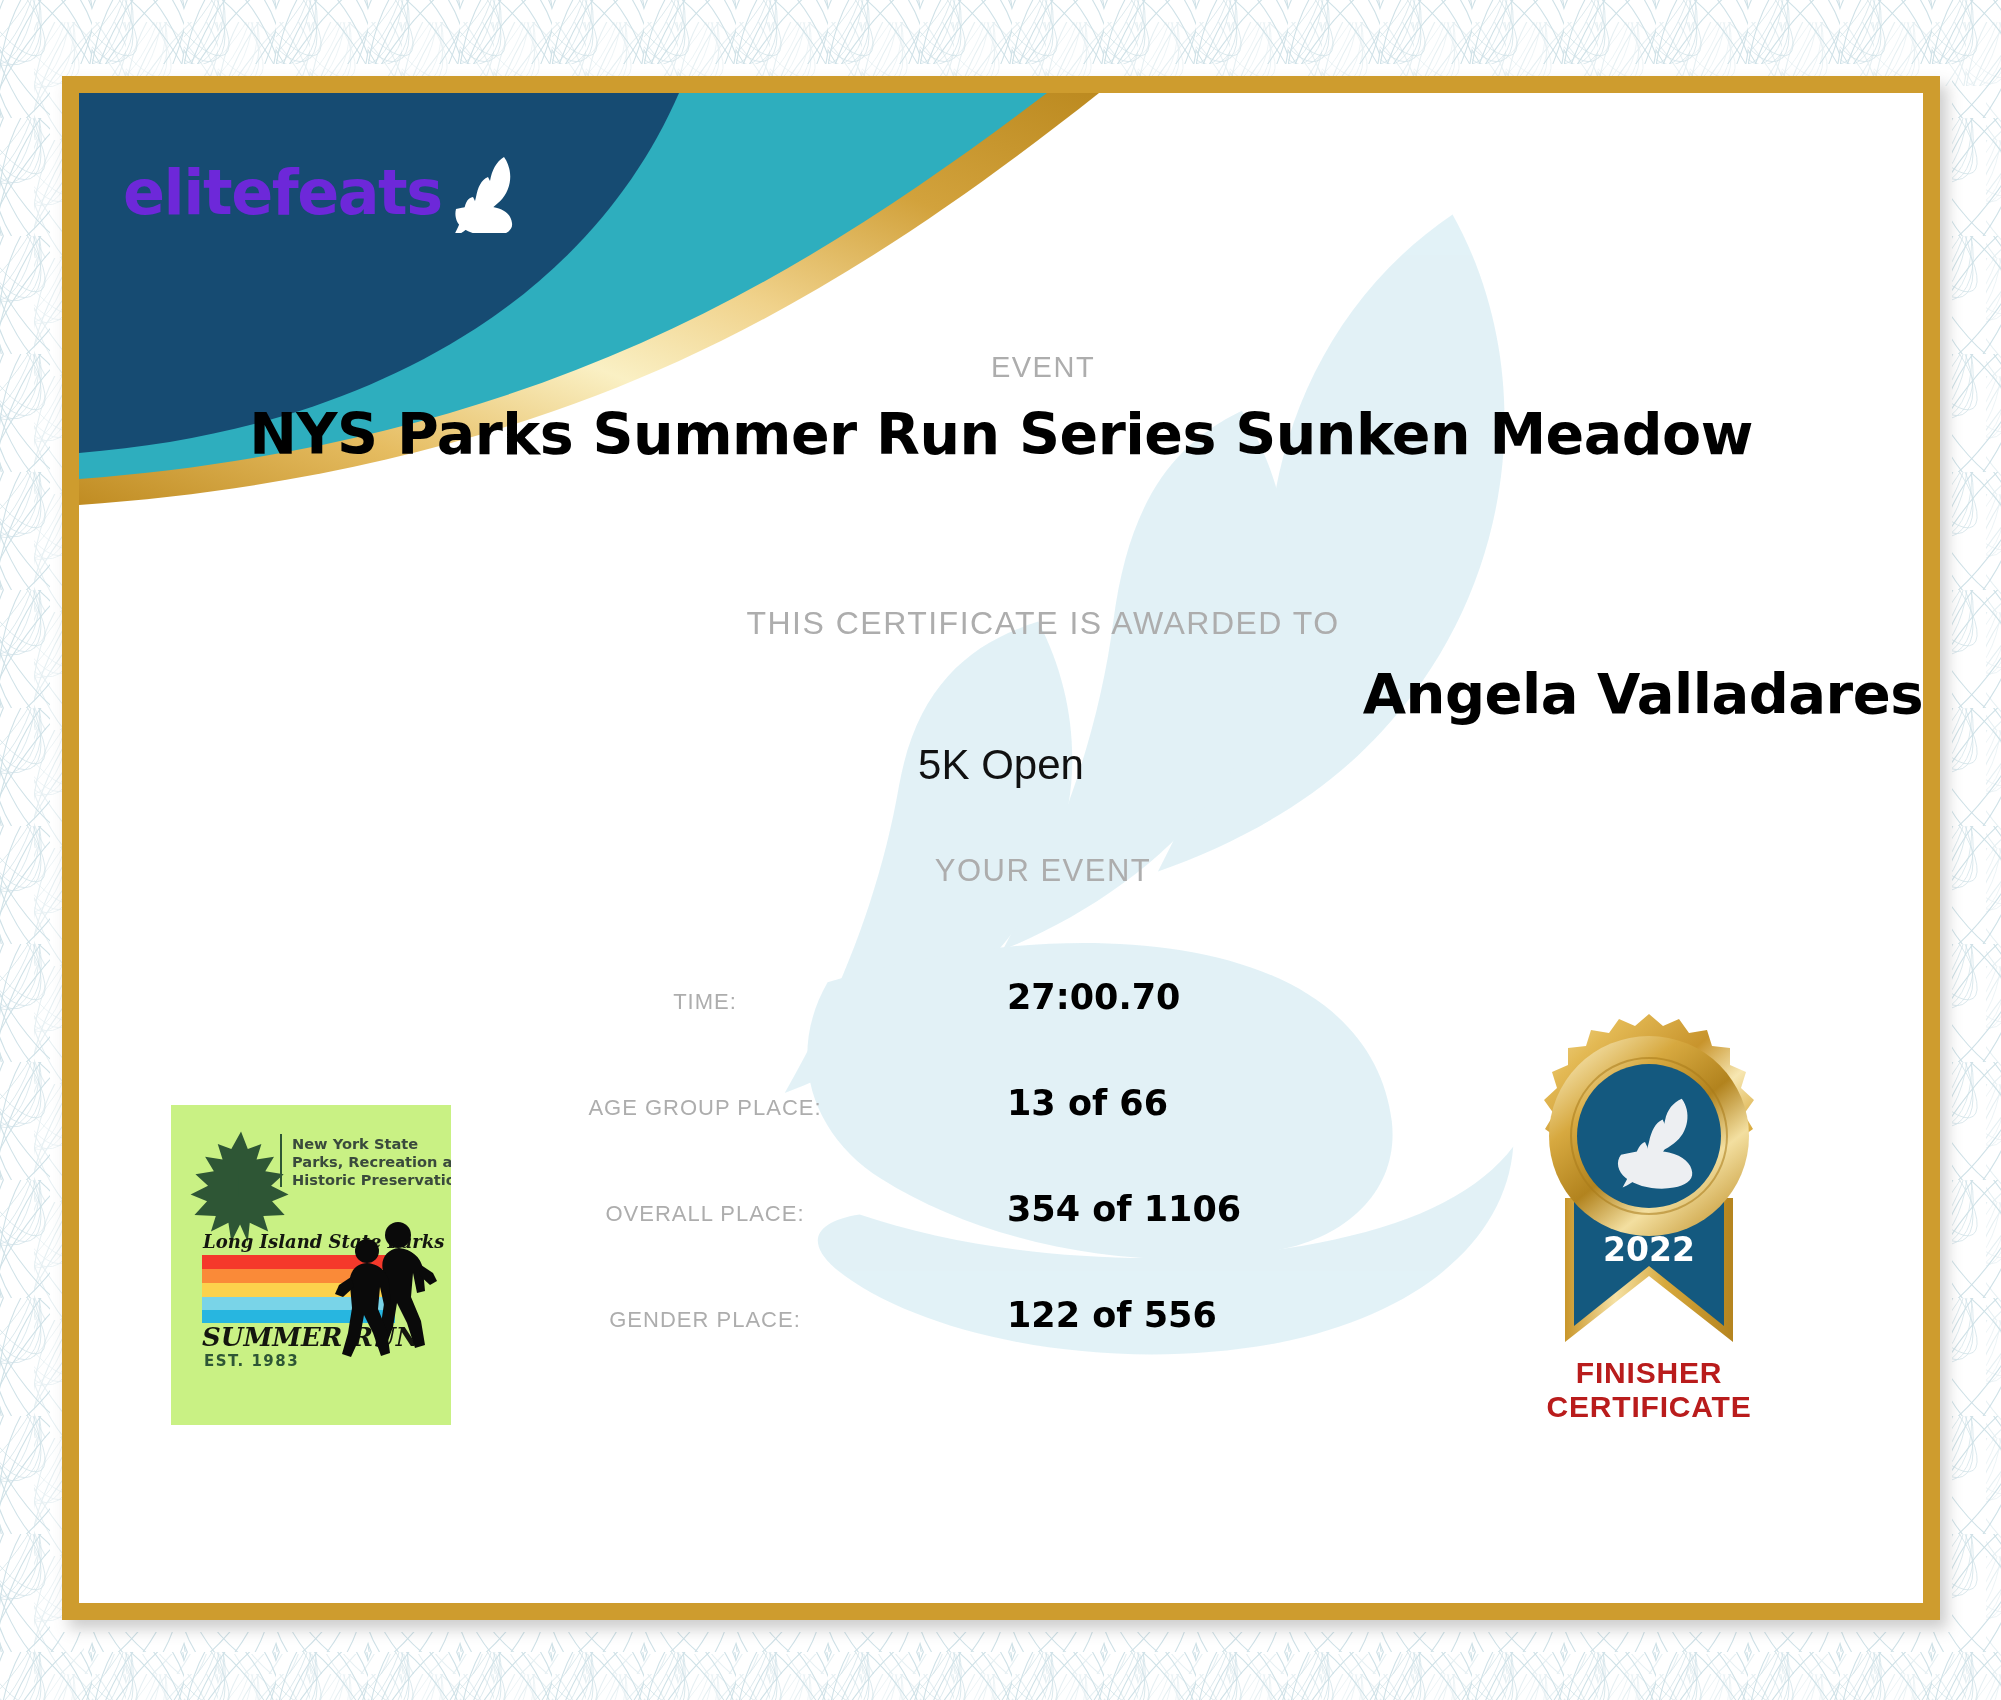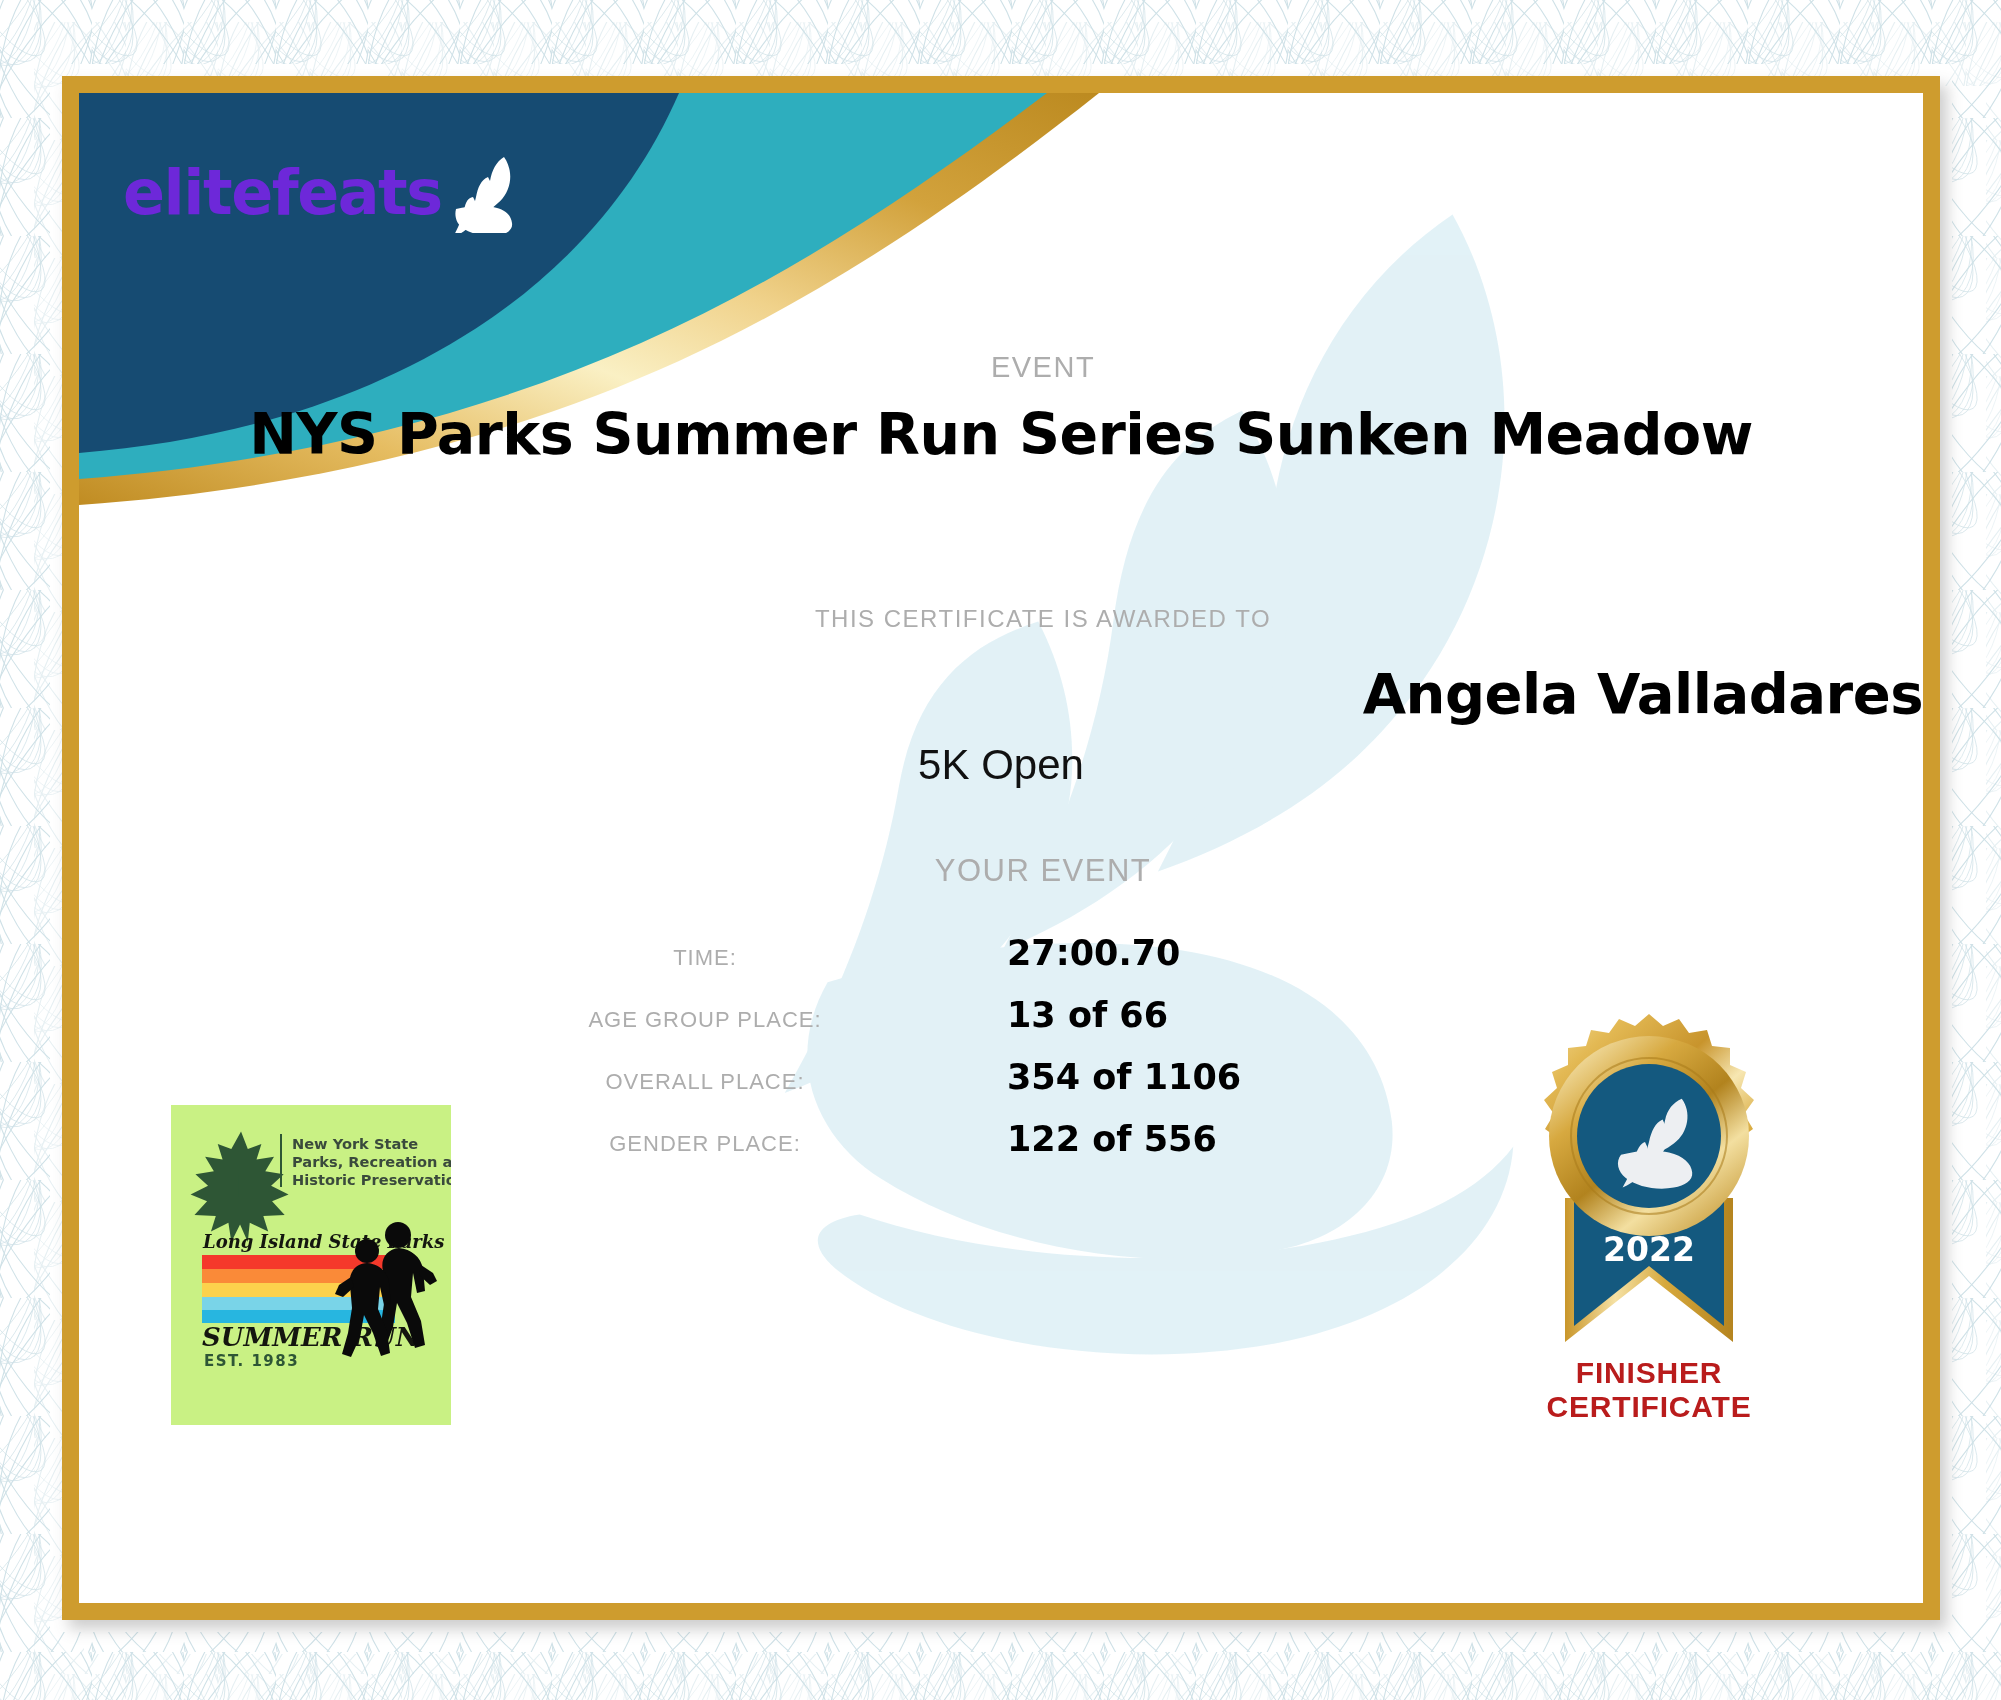--- a/index.html
+++ b/index.html
@@ -116,21 +116,21 @@
     font-size: 57px;
     font-weight: 700;
     letter-spacing: -0.5px;
     font-family: "DejaVu Sans", sans-serif;
   }
   #awarded-label {
     position: absolute;
     top: 512px;
     left: 0;
     width: 100%;
-    font-size: 24px;
+    font-size: 32px;
   }
   #recipient-name {
     position: absolute;
     top: 568px;
     left: 0;
     width: 100%;
     text-align: right;
     color: #000000;
     font-size: 56px;
     font-weight: 700;
@@ -179,20 +179,21 @@
   }
   .stat-val {
     width: 580px;
     text-align: left;
     color: #000000;
     font-size: 35px;
     font-weight: 700;
     padding-left: 12px;
     font-family: "DejaVu Sans", sans-serif;
     white-space: nowrap;
+    margin-top: 44px;
   }
   
   #parks-logo {
     position: absolute;
     left: 92px;
     top: 1012px;
     width: 280px;
     height: 320px;
     background: #C9F184;
     z-index: 5;

